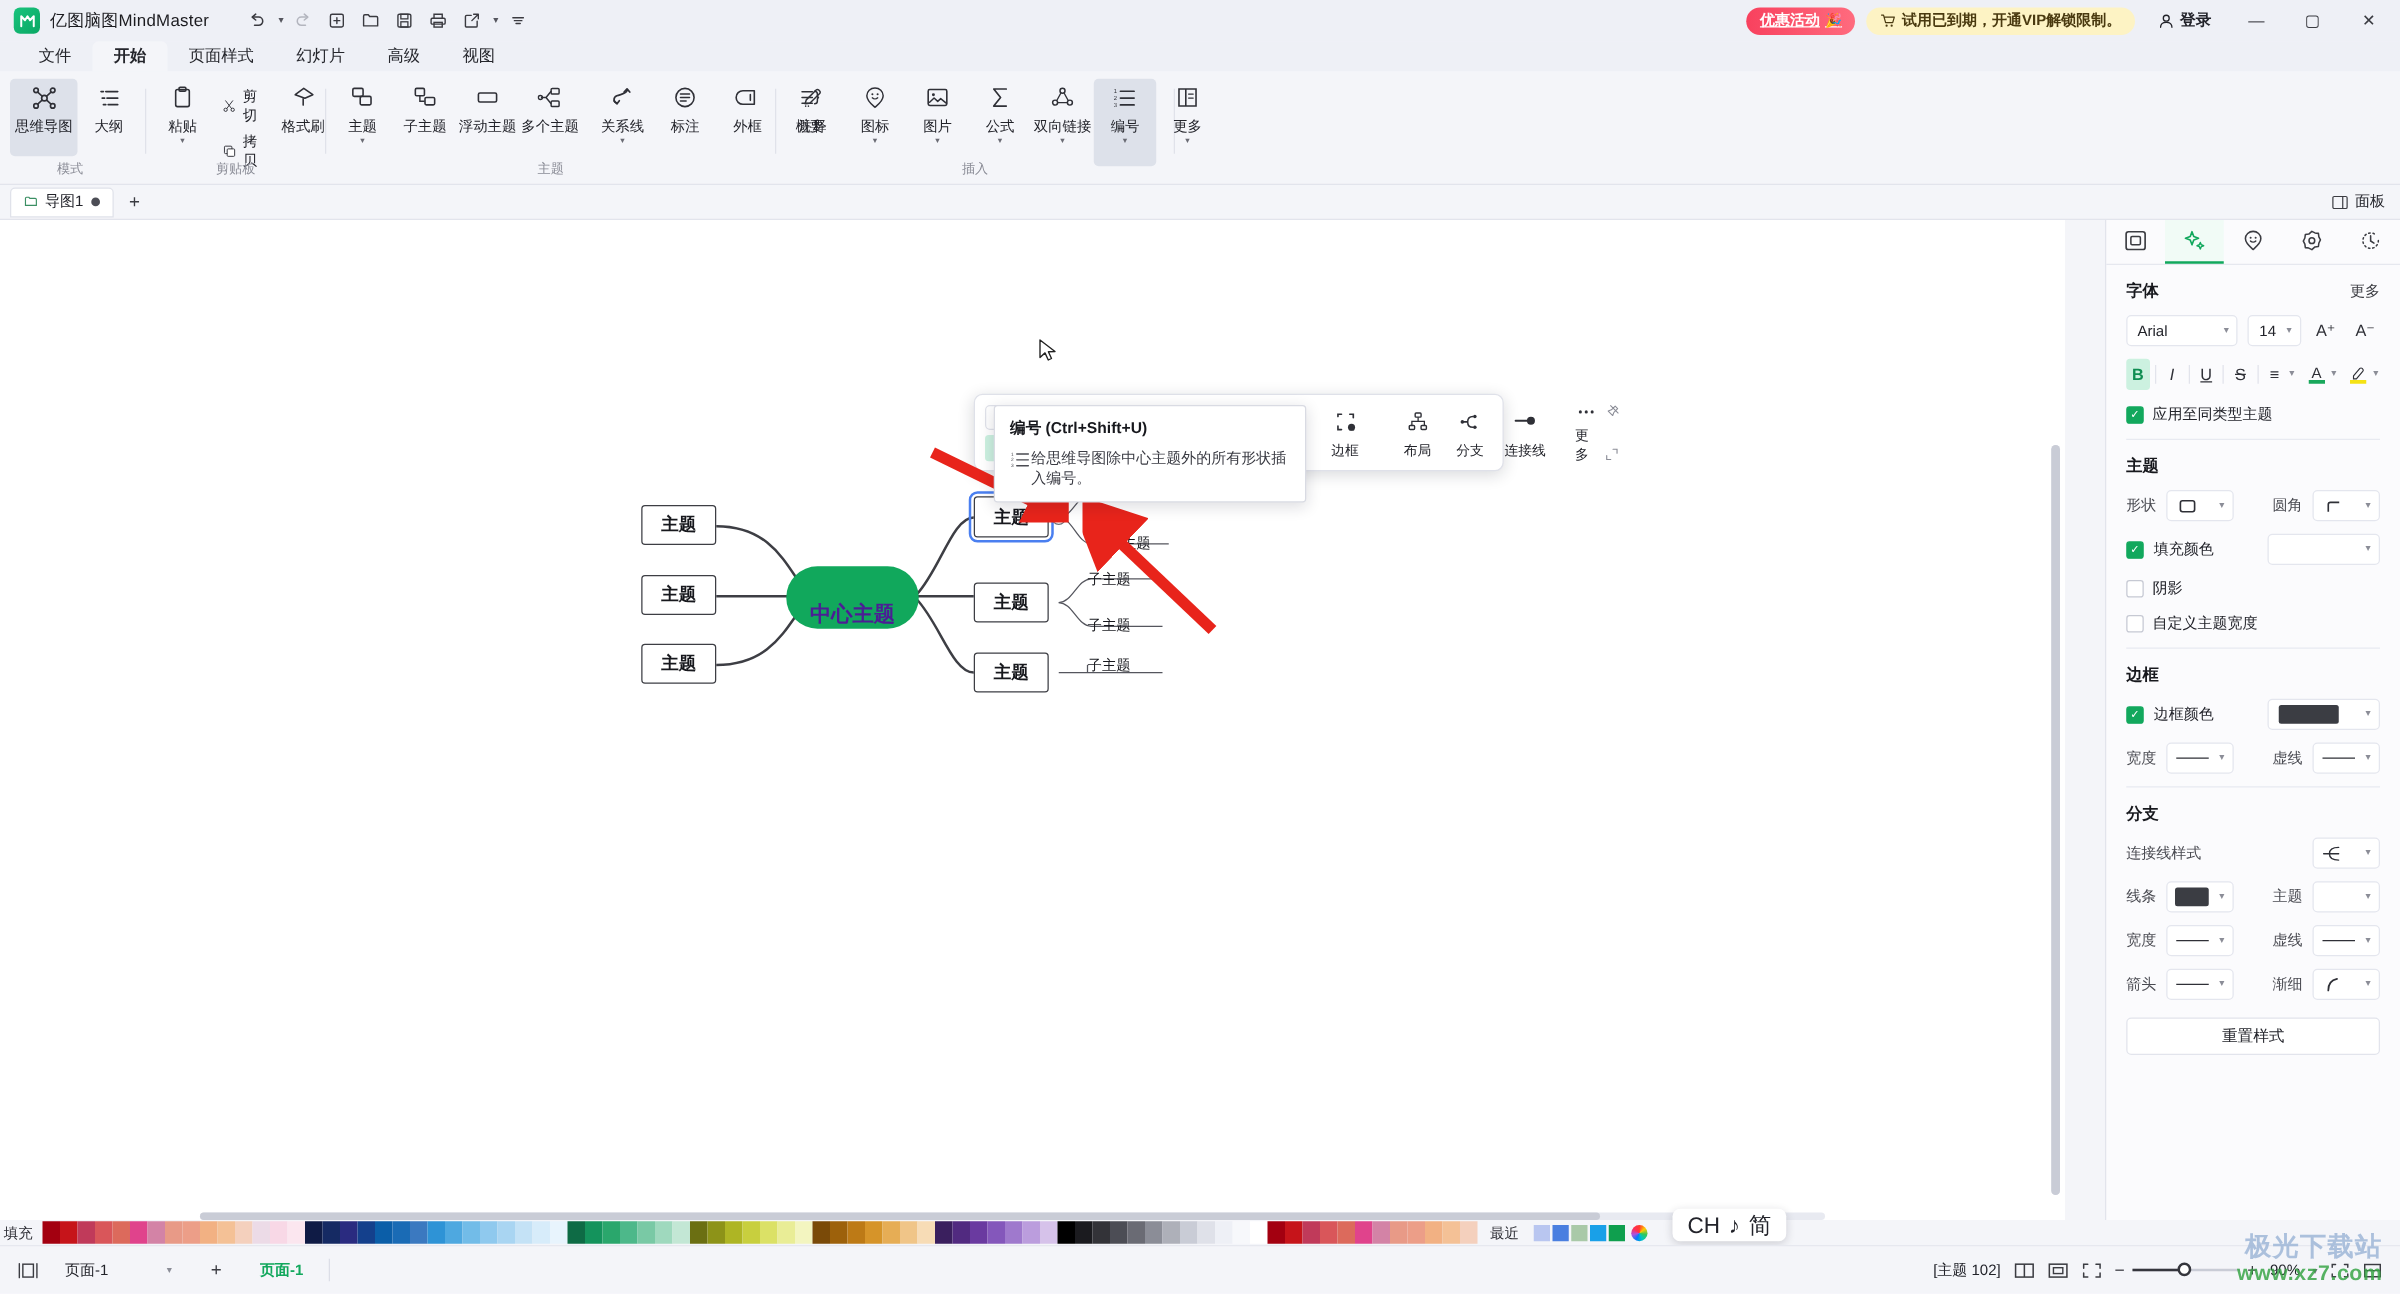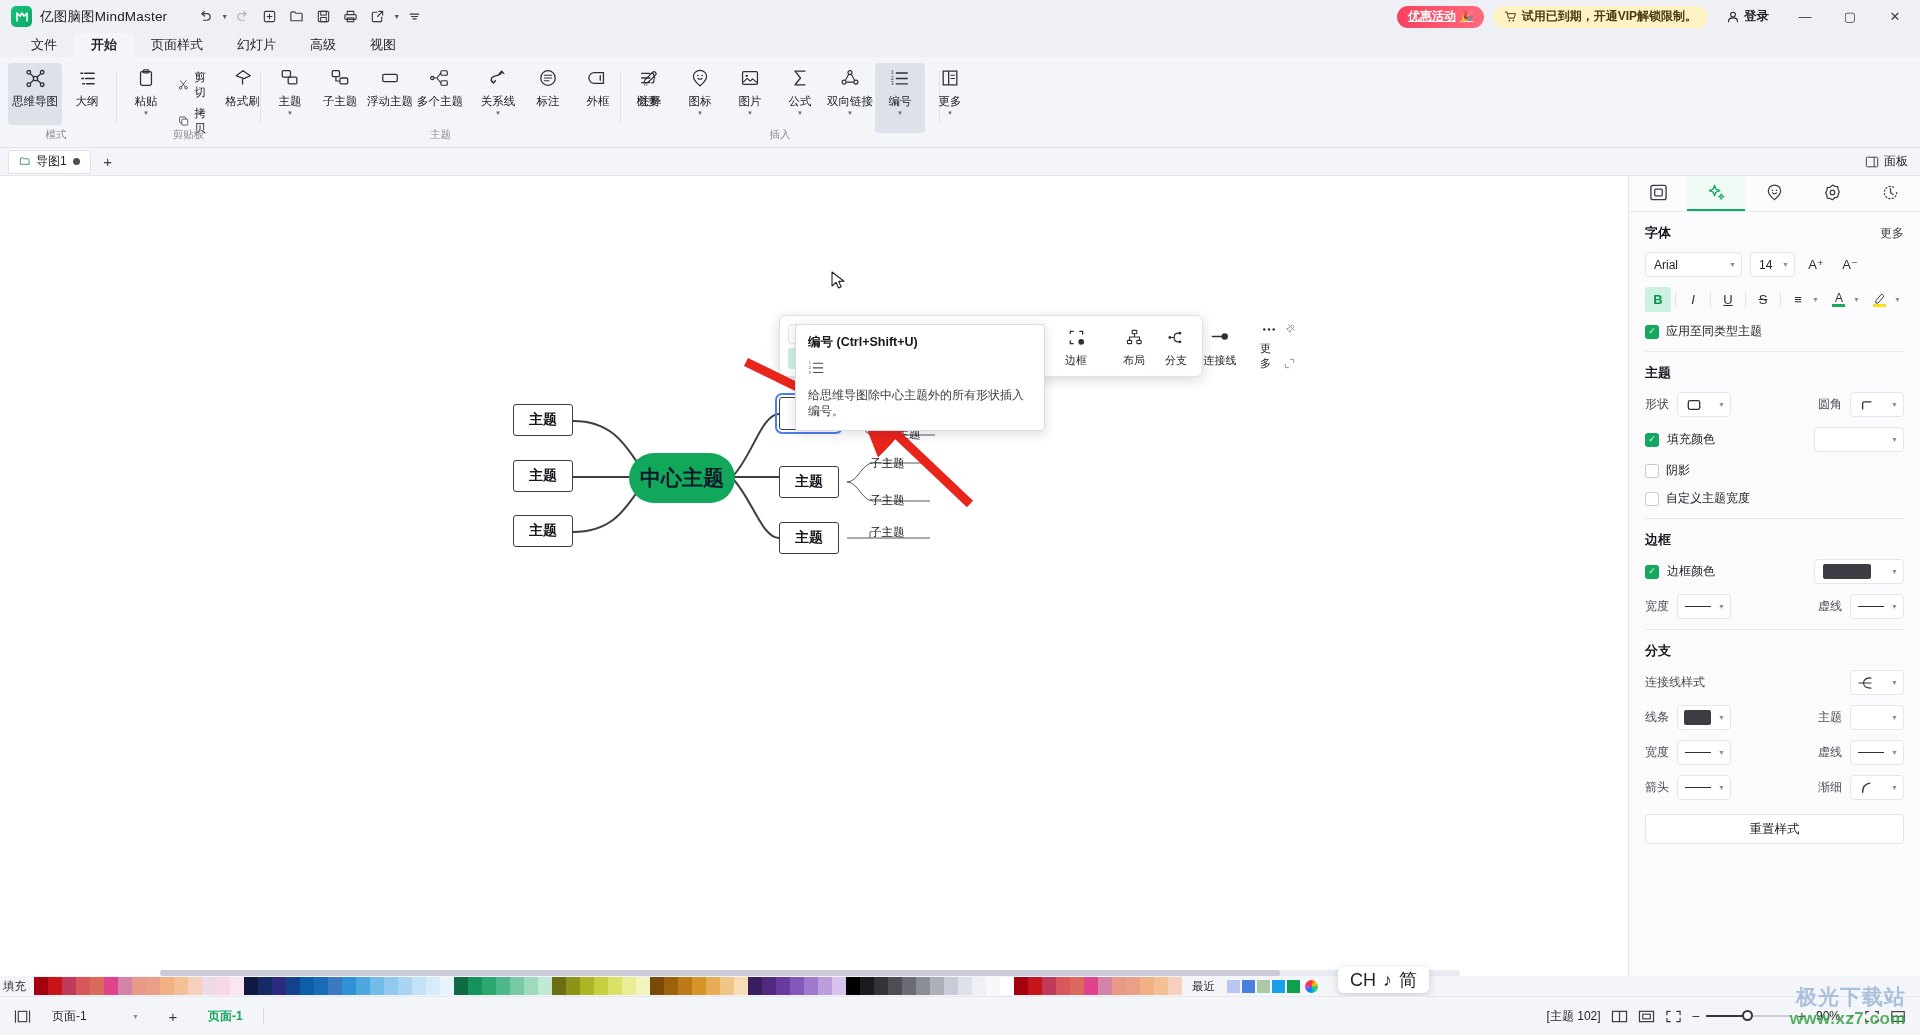--- a/index.html
+++ b/index.html
@@ -122,22 +122,22 @@
   
   .node {
     position:absolute; border:1.6px solid #3d3e44; background:#fff; border-radius:3px;
     display:flex; align-items:center; justify-content:center;
     font-size:14px; color:#17181d; font-weight:bold;
     font-family:"DejaVu Sans","Liberation Sans",sans-serif;
   }
   .node.sel { outline:2px solid #4a7ff0; outline-offset:2px; }
   .center-node {
     position:absolute; background:#11a85c; border-radius:54px;
-    display:flex; align-items:center; justify-content:center;
-    color:#0f172a; font-size:21px; font-weight:bold;
+    display:flex; align-items:flex-end; justify-content:center;
+    color:#4c1d95; font-size:17px; font-weight:bold;
     font-family:"DejaVu Sans","Liberation Sans",sans-serif;
   }
   .leaf-label {
     position:absolute; font-size:11.5px; color:#17181d;
     font-family:"DejaVu Sans","Liberation Sans",sans-serif; white-space:nowrap;
   }
   .collapse-btn {
     position:absolute; width:12px; height:12px; border:1px solid #6d6e76;
     border-radius:50%; background:#fff; display:flex; align-items:center; justify-content:center;
     font-size:9px; color:#4a4b52; line-height:1;
@@ -164,29 +164,29 @@
   .ftb-icon-col { display:flex; flex-direction:column; align-items:center; width:40px; }
   .ftb-icon-col .ic { height:26px; display:flex; align-items:center; justify-content:center; color:#2f3037; }
   .ftb-icon-col .tx { font-size:11px; color:#22232a; margin-top:3px; }
 
   
   .tooltip {
     position:absolute; background:#fff; border:1px solid #d9dbe3; border-radius:3px;
     box-shadow:0 3px 12px rgba(20,22,40,.14); padding:9px 12px 11px 12px;
   }
   .tt-title { font-size:12.5px; font-weight:bold; color:#17181d; }
-  .tt-body { display:flex; align-items:flex-start; gap:12px; margin-top:8px;flex-direction:column; }
+  .tt-body { display:flex; align-items:flex-start; gap:0; margin-top:8px; }
   .tt-text { font-size:12px; color:#3a3b43; line-height:1.3; }
 
   
   .arrow { position:absolute; pointer-events:none; }
 
   
   .rpanel {
-    position:absolute; right:0; top:176px; width:292px; height:820px;
+    position:absolute; right:0; top:176px; width:236px; height:820px;
     background:#fbfbfd; border-left:1px solid #e2e4ec;
   }
   .rp-tabs { display:flex; height:36px; border-bottom:1px solid #e6e8ef; }
   .rp-tab {
     flex:1; display:flex; align-items:center; justify-content:center; color:#3b3c42;
     border-bottom:2px solid transparent;
   }
   .rp-tab.active { color:#12a85d; border-bottom-color:#12a85d; background:#f1fbf6; }
   .rp-body { padding:12px 16px 0 16px; }
   .rp-head { display:flex; align-items:center; margin-bottom:10px; }

